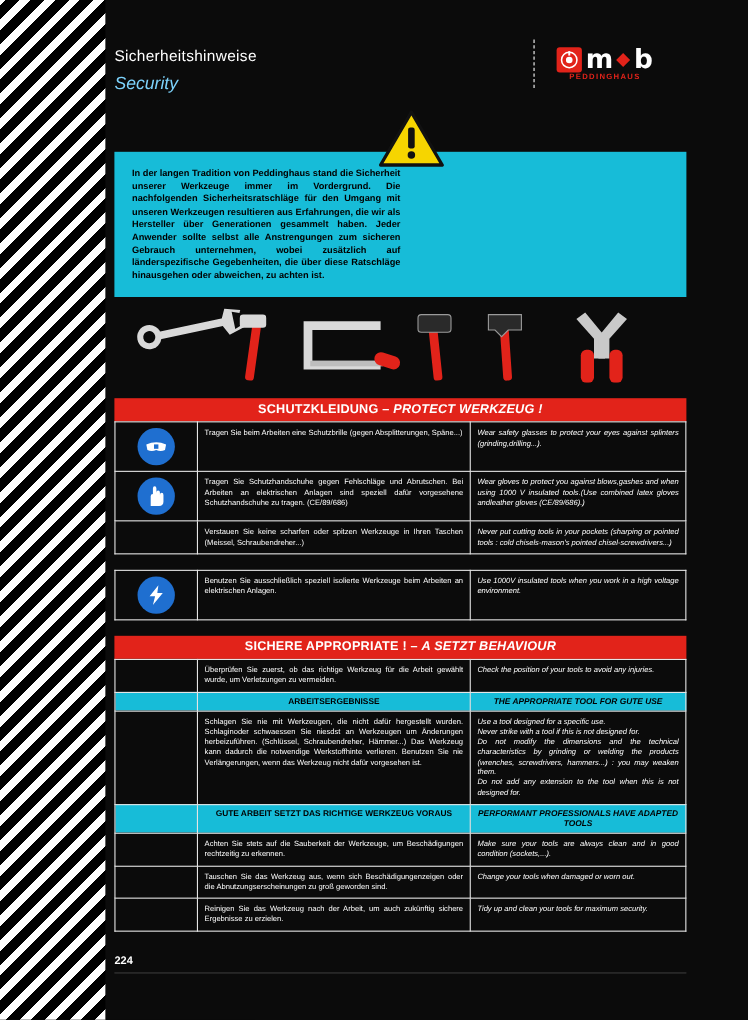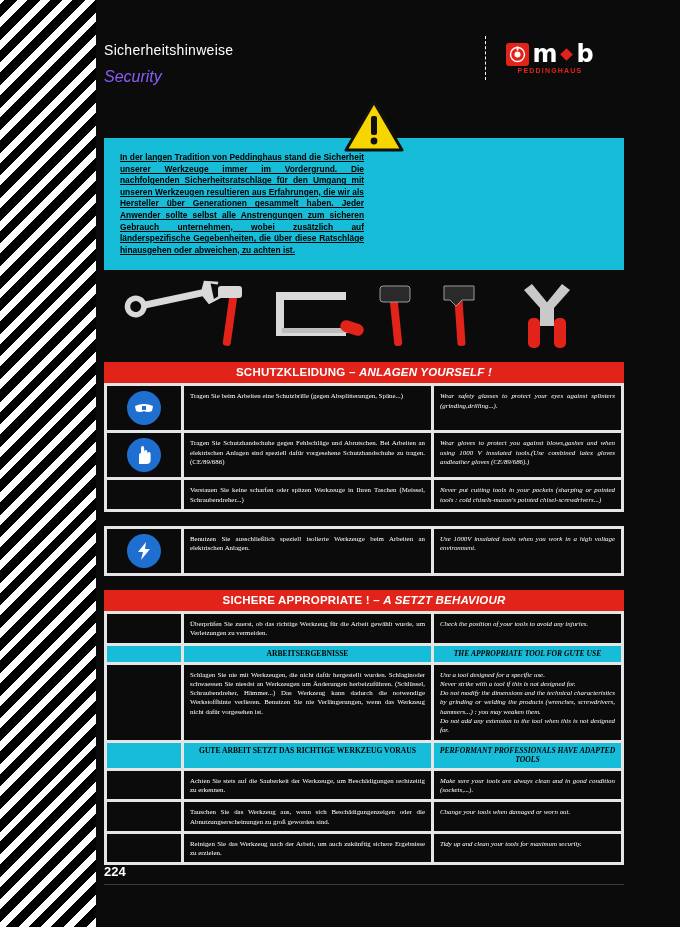--- a/index.html
+++ b/index.html
@@ -21,21 +21,21 @@
   }
   .content{position:absolute;left:8px;top:38px;width:520px;}
 
   
   .header{position:relative;height:62px;}
   .title{
     color:#ffffff;font-size:14px;font-weight:400;letter-spacing:.3px;
     margin:0;padding:0;line-height:24px;
   }
   .subtitle{
-    color:#8b5cf6;font-size:16px;font-style:italic;font-weight:400;
+    color:#7dd3fc;font-size:16px;font-style:italic;font-weight:400;
     margin:6px 0 0 0;line-height:18px;
   }
   .logo-box{
     position:absolute;right:10px;top:-2px;width:128px;height:44px;
     border-left:1px dashed #ffffff;
     display:flex;align-items:center;justify-content:center;
   }
   .logo-inner{display:flex;align-items:center;gap:3px;}
   .logo-sq{
     width:23px;height:23px;background:#e2231a;border-radius:3px;
@@ -53,21 +53,21 @@
   
   .warn-wrap{position:relative;height:36px;}
   .warn{
     position:absolute;left:240px;top:0;width:60px;height:52px;
   }
 
   
   .intro{
     background:#17bcd8;color:#000000;
     margin-top:2px;padding:14px 16px 14px 16px;
-    display:flex;gap:14px;text-decoration:underline;
+    display:flex;gap:14px;
   }
   .intro-de{
     width:50%;font-size:8.4px;line-height:11.6px;font-weight:bold;
     text-align:justify;
   }
   .intro-en{
     width:50%;font-size:8.4px;line-height:11.6px;font-weight:bold;font-style:italic;
     text-align:justify;align-self:flex-end;
   }
 
@@ -76,41 +76,41 @@
 
   
   .sec{margin-top:14px;}
   .sec-head{
     background:#e2231a;color:#ffffff;text-align:center;
     font-size:11.5px;font-weight:bold;padding:4px 0 5px 0;letter-spacing:.2px;
   }
   .sec-head .it{font-style:italic;}
   .tbl{width:100%;border-collapse:collapse;table-layout:fixed;}
   .tbl td{
-    border:3px solid #e5e5e5;vertical-align:top;
-    color:#ffffff;padding:5px 6px;font-family:Liberation Serif, serif;
+    border:1px solid #e5e5e5;vertical-align:top;
+    color:#ffffff;padding:5px 6px;
   }
   .col-icon{width:62px;}
   .col-de{width:235px;font-size:6.9px;line-height:9.3px;text-align:justify;}
   .col-en{font-size:6.9px;line-height:9.3px;font-style:italic;text-align:justify;}
   .icon-cell{text-align:center;vertical-align:middle;padding:6px 0;}
   .badge{
     width:34px;height:34px;border-radius:50%;background:#1f6fd0;
     display:inline-flex;align-items:center;justify-content:center;
   }
   .subrow td{
     background:#17bcd8;color:#000000;text-align:center;font-weight:bold;
     font-size:7.6px;padding:3px 0 4px 0;
   }
   .subrow td.it{font-style:italic;}
   .empty-icon{background:#0b0b0b;}
 
   
   .pagenum{
-    position:absolute;left:8px;bottom:48px;color:#ffffff;font-size:13px;font-weight:bold;
+    position:absolute;left:8px;bottom:48px;color:#ffffff;font-size:10px;font-weight:bold;
   }
   .botline{
     position:absolute;left:8px;bottom:42px;width:520px;height:1px;background:#3a3a3a;
   }
 </style>
 </head>
 <body>
 
 <div class="stripes"></div>
 
@@ -189,21 +189,21 @@
           <path d="M10 2 l18 22 l0 20 l-10 0 l0 -18 l-16 -18 z" fill="#c9c9c9"></path>
           <path d="M40 2 l-18 22 l0 20 l10 0 l0 -18 l16 -18 z" fill="#c9c9c9"></path>
           <rect x="6" y="36" width="12" height="30" rx="5" fill="#e2231a"></rect>
           <rect x="32" y="36" width="12" height="30" rx="5" fill="#e2231a"></rect>
         </g>
       </svg>
     </div>
 
     <div class="sec">
       <div class="sec-head">
-        <span>SCHUTZKLEIDUNG – </span><span class="it">ANLAGEN YOURSELF !</span>
+        <span>SCHUTZKLEIDUNG – </span><span class="it">PROTECT WERKZEUG !</span>
       </div>
       <table class="tbl">
         <tbody>
             <tr>
           <td class="col-icon icon-cell">
             <span class="badge">
               <svg width="22" height="22" viewBox="0 0 22 22">
                     <path d="M2 9 q9 -4 18 0 l-1 5 q-4 2 -8 0 q-4 2 -8 0z" fill="#ffffff"></path>
                     <rect x="9" y="9" width="4" height="4" fill="#1f6fd0"></rect>
                   </svg>

